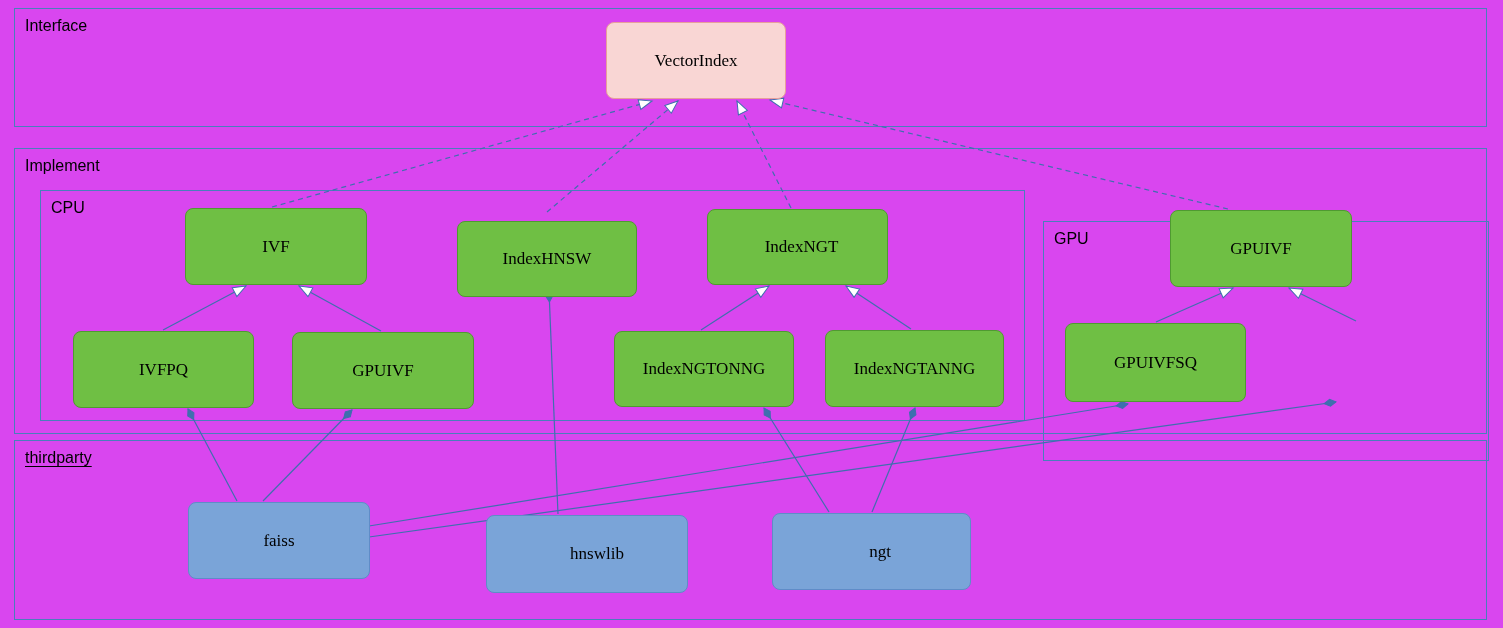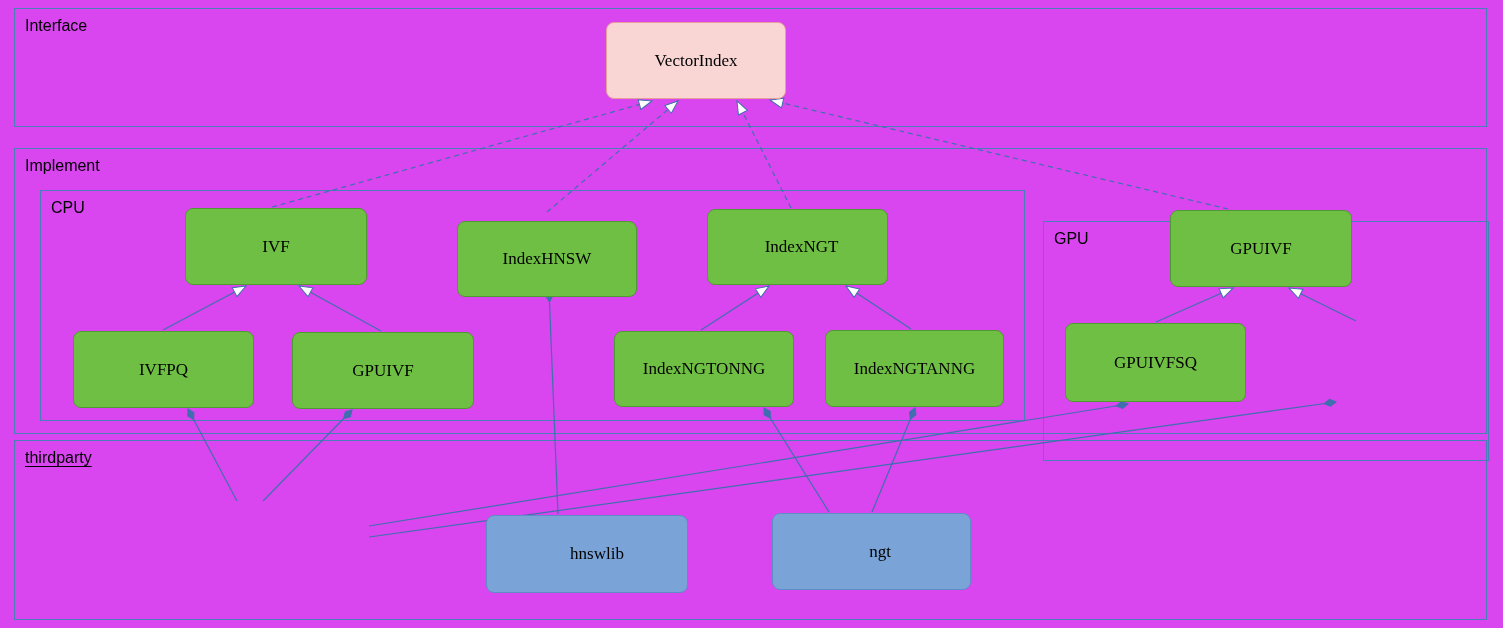--- a/index.html
+++ b/index.html
@@ -157,20 +157,23 @@
       <span>IndexNGTONNG</span>
     </div>
 
   <div class="node green" id="n-gpuivf">
       <span>GPUIVF</span>
     </div>
   <div class="node green" id="n-gpuivfsq">
       <span>GPUIVFSQ</span>
     </div>
 
+  <div class="node blue" id="n-faiss">
+      <span>faiss</span>
+    </div>
   <div class="node blue" id="n-hnswlib">
       <span>hnswlib</span>
     </div>
   <div class="node blue" id="n-ngt">
       <span>ngt</span>
     </div>
 
 </div>
 
 </body></html>

